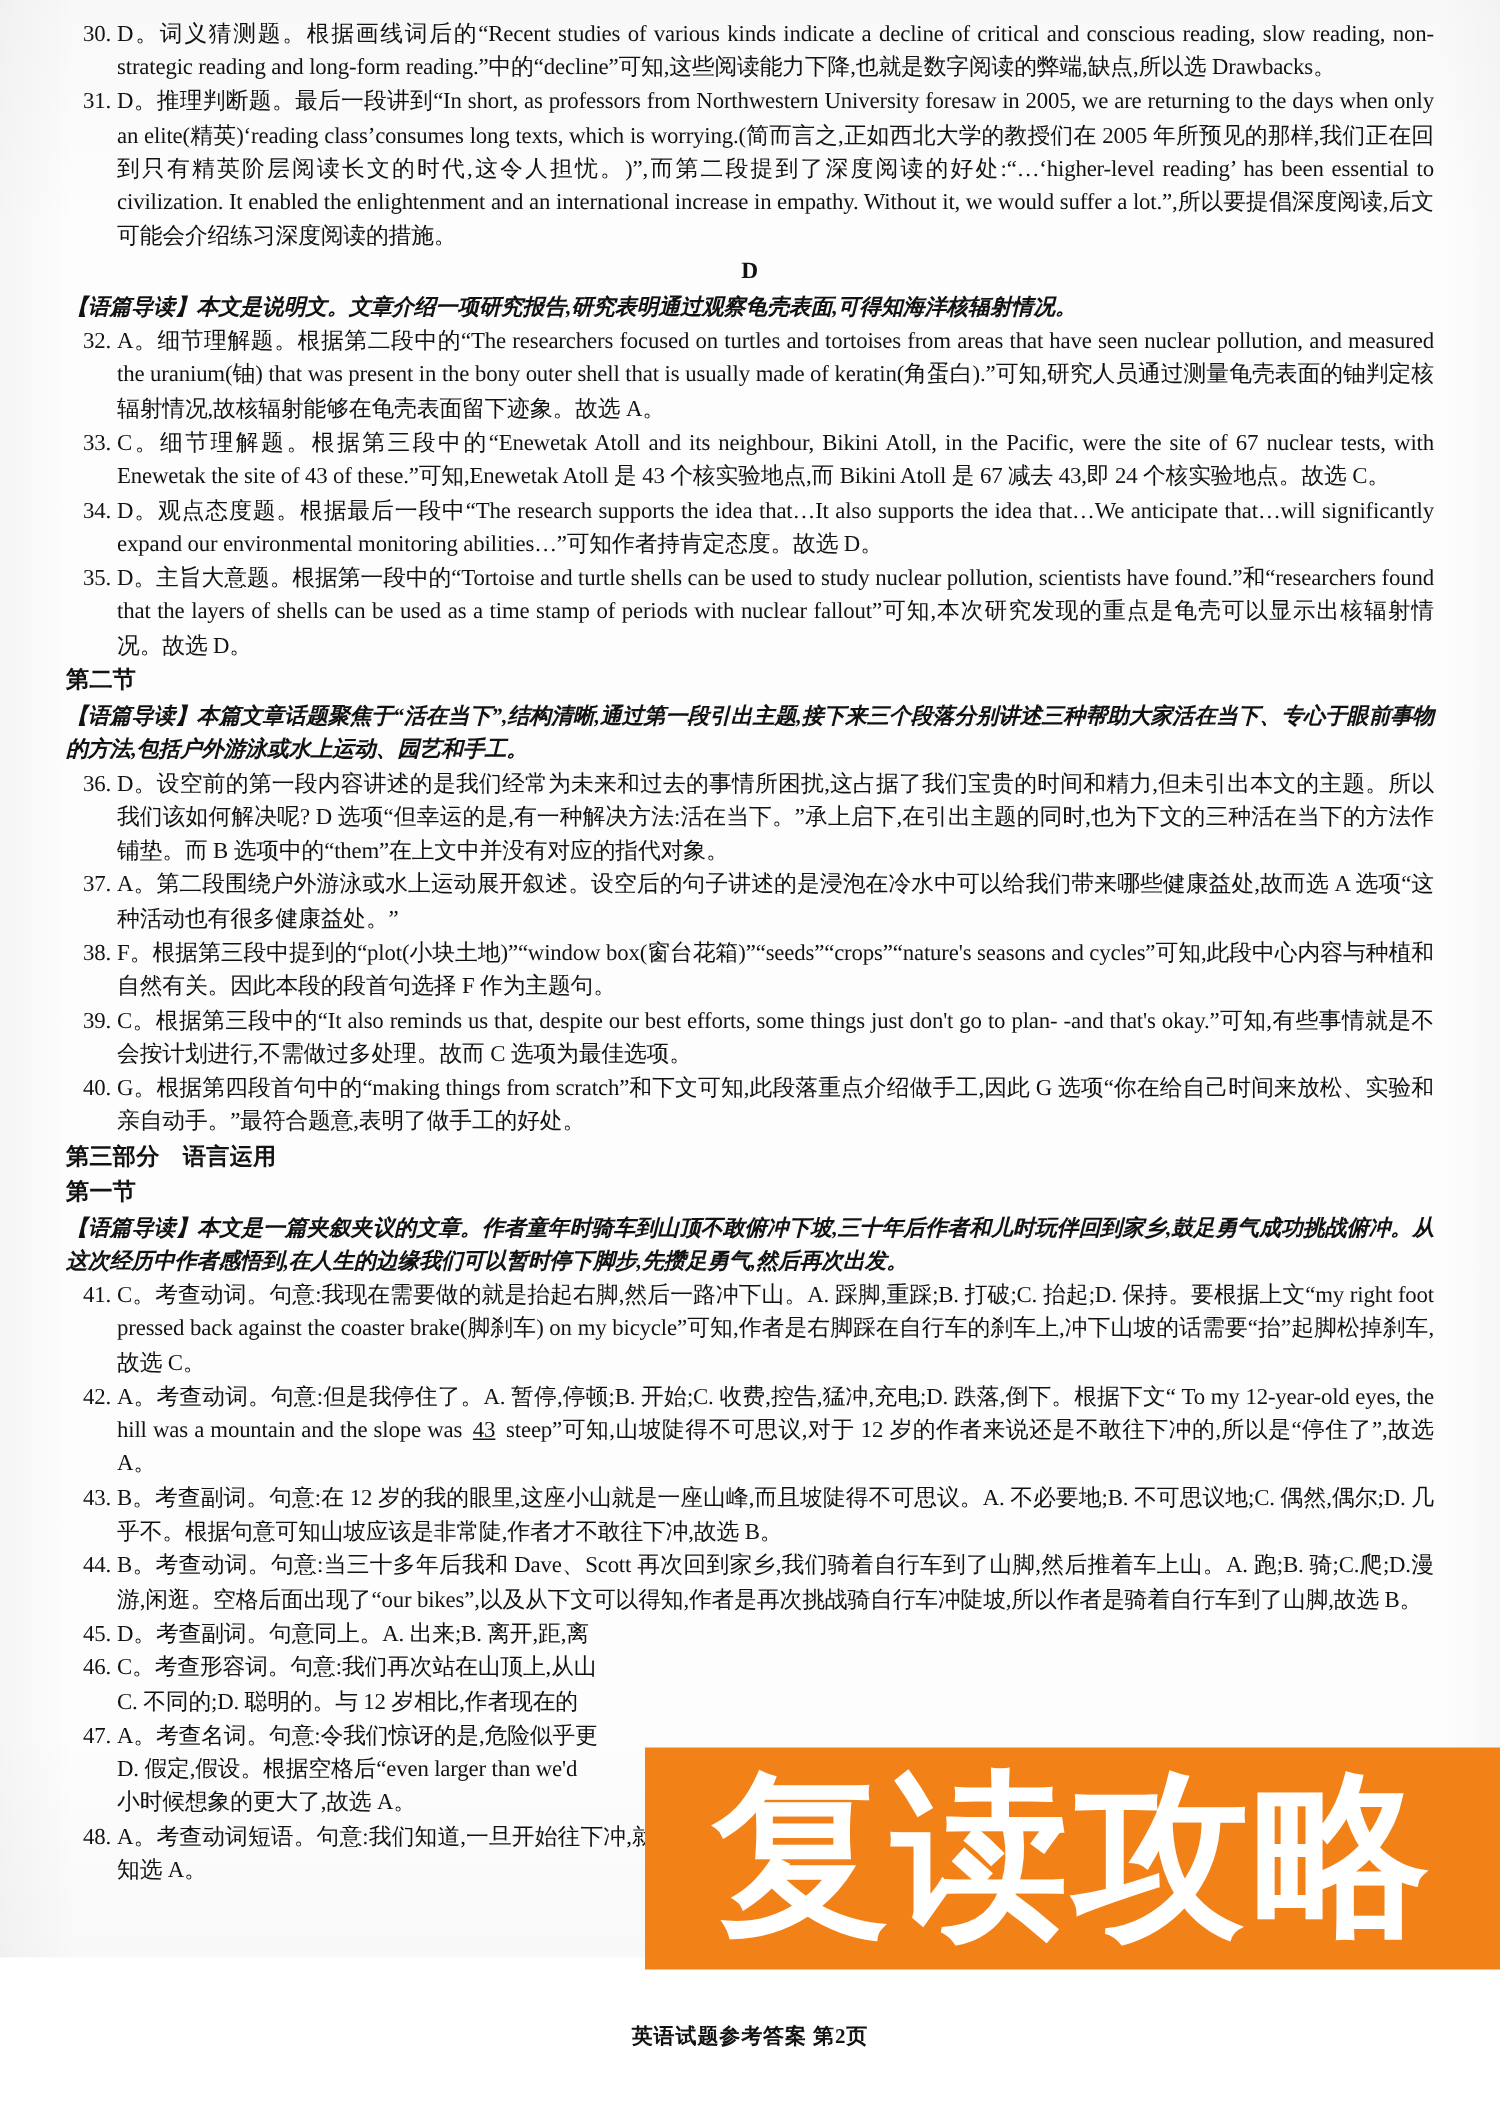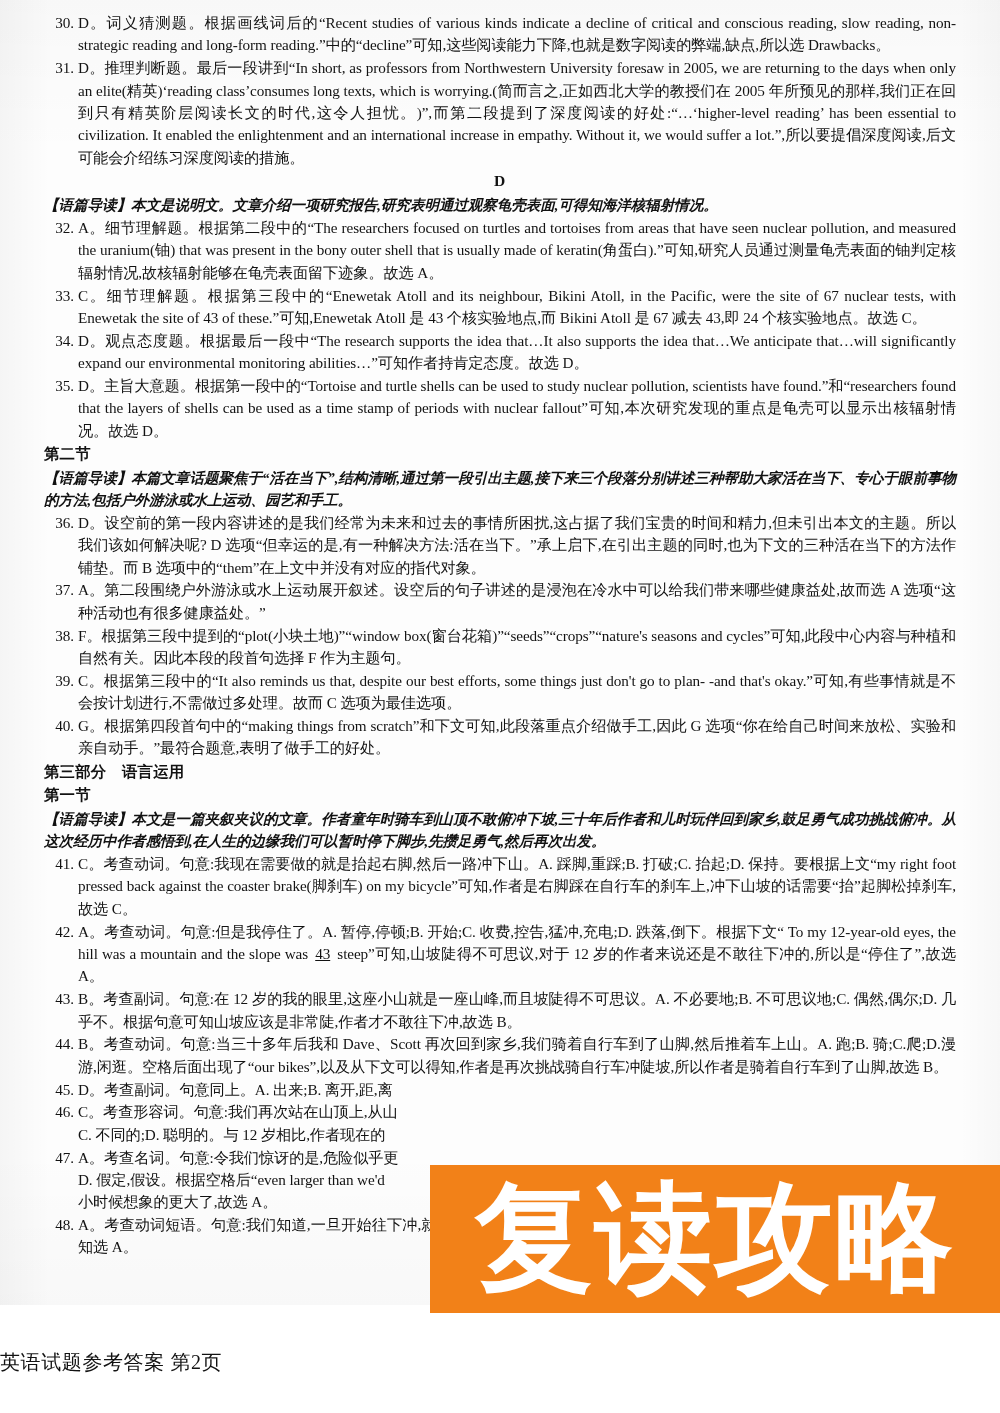--- a/index.html
+++ b/index.html
@@ -122,23 +122,23 @@
     white-space: nowrap;
     letter-spacing: 2px;
   }
 
   
   #footer {
     position: absolute;
     left: 0;
     right: 0;
     top: 1349px;
-    text-align: left;
-    font-size: 20px;
-    font-weight: 400;
+    text-align: center;
+    font-size: 14px;
+    font-weight: 700;
     letter-spacing: 0.6px;
     z-index: 4;
   }
 </style>
 </head>
 <body>
 
 <div id="page">
 
   <div id="content">

